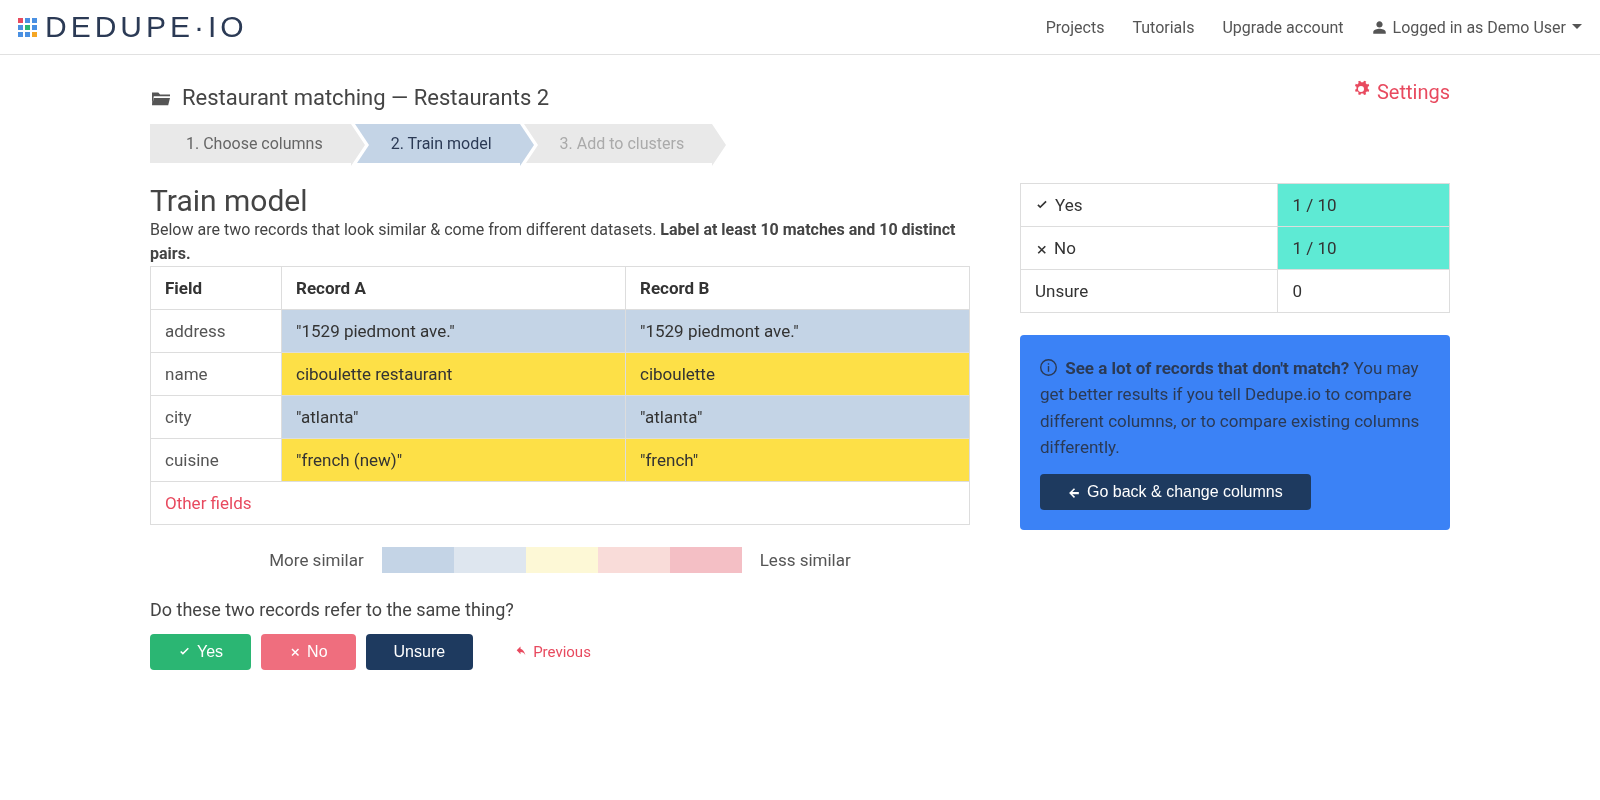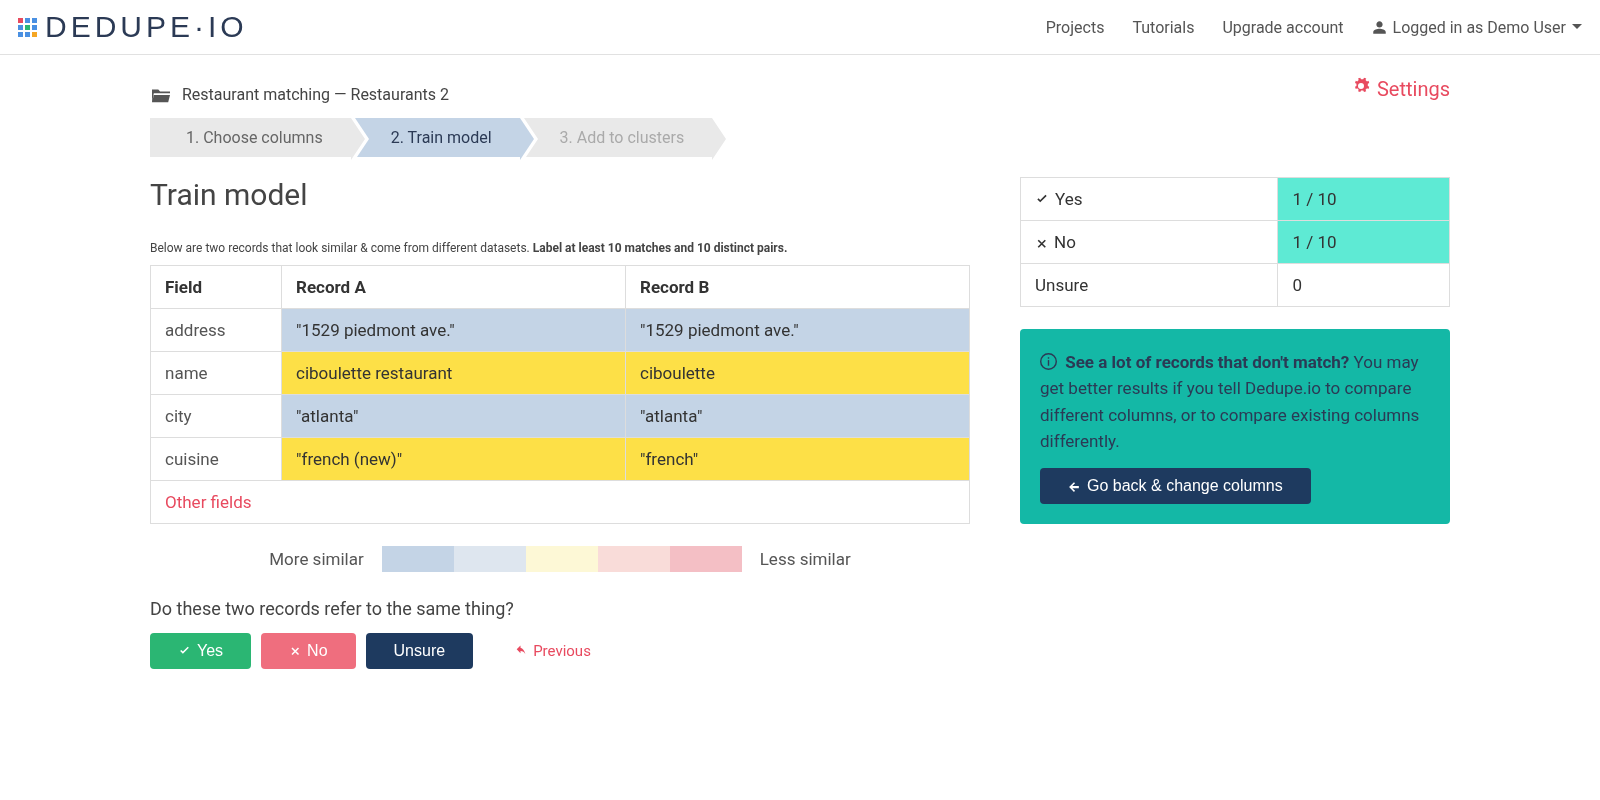--- a/index.html
+++ b/index.html
@@ -47,21 +47,21 @@
   padding: 18px 60px;
 }
 
 
 .crumb-row {
   display: flex;
   justify-content: space-between;
   align-items: center;
   margin-bottom: 14px;
 }
-.crumb-left { display: flex; align-items: center; gap: 10px; font-size: 16px; color: #444; margin-top: 12px; }
+.crumb-left { display: flex; align-items: center; gap: 10px; font-size: 22px; color: #444; margin-top: 12px; }
 .settings-link { color: #e84a5f; font-size: 20px; display: flex; align-items: flex-start; gap: 6px; cursor: pointer; }
 
 
 .steps { display: flex; margin-bottom: 20px; }
 .step {
   position: relative;
   padding: 10px 28px 10px 36px;
   background: #e9e9e9;
   color: #666;
   font-size: 16px;
@@ -92,22 +92,22 @@
 .step:first-child::before { display: none; }
 .step.active { background: #c4d4e6; color: #2b3a55; }
 .step.active::after { border-left-color: #c4d4e6; }
 .step.disabled { color: #aaa; }
 
 
 .content { display: flex; gap: 50px; }
 .left { flex: 1; }
 .right { width: 430px; flex-shrink: 0; }
 
-h1 { font-size: 30px; font-weight: 400; color: #444; margin-bottom: 27px; }
-.instructions { font-size: 12px; color: #444; margin-bottom: 8px; line-height: 1.5; }
+h1 { font-size: 30px; font-weight: 400; color: #444; margin-bottom: 0; }
+.instructions { font-size: 16px; color: #444; margin-bottom: 0; line-height: 1.5; }
 .instructions strong { font-weight: 700; }
 
 
 .cmp-table { width: 100%; border-collapse: collapse; border: 1px solid #ddd; }
 .cmp-table th, .cmp-table td { border: 1px solid #ddd; padding: 11px 14px; text-align: left; font-size: 17px; }
 .cmp-table th { font-weight: 700; color: #333; background: #fff; }
 .cmp-table .field-col { width: 16%; }
 .cmp-table tr.sim-1 td:not(.field-cell) { background: #c4d4e6; }
 .cmp-table tr.sim-2 td:not(.field-cell) { background: #fde047; }
 .cmp-table .field-cell { color: #555; }
@@ -147,21 +147,21 @@
 .prev-link { color: #e84a5f; margin-left: 30px; cursor: pointer; display: inline-flex; align-items: center; gap: 5px; }
 
 
 .tally { border: 1px solid #ddd; width: 100%; border-collapse: collapse; margin-bottom: 22px; }
 .tally td { border: 1px solid #ddd; padding: 11px 14px; font-size: 17px; }
 .tally .count-cell { background: #5eead4; width: 40%; }
 .tally .label-cell svg { vertical-align: -2px; margin-right: 6px; }
 
 
 .hint {
-  background: #14b8a6;
+  background: #3b82f6;
   border-radius: 4px;
   padding: 20px;
   color: #2b3a55;
   font-size: 17px;
   line-height: 1.55;
 }
 .hint strong { font-weight: 700; }
 .hint .btn { margin-top: 14px; }
 
 

